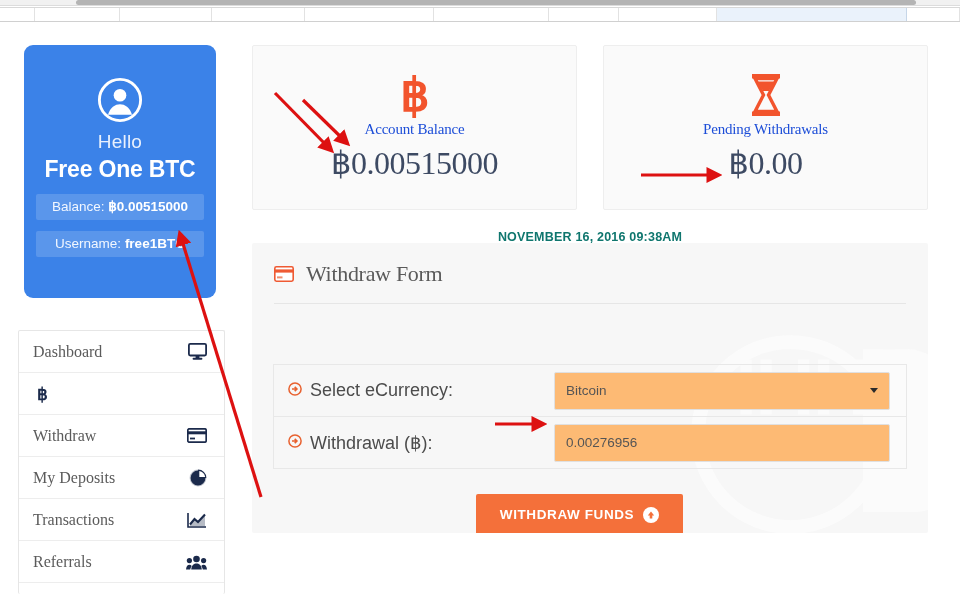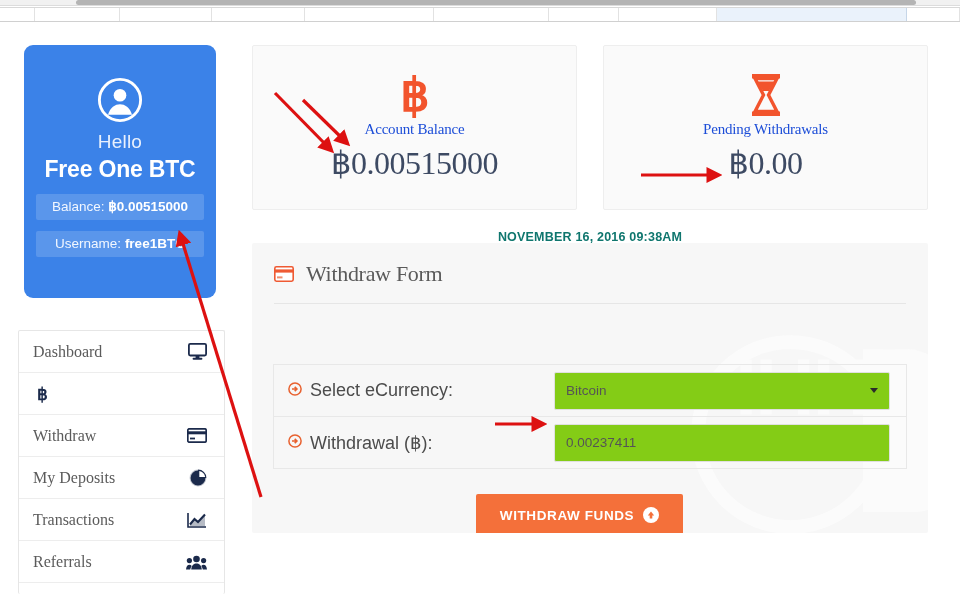--- a/index.html
+++ b/index.html
@@ -119,30 +119,30 @@
     border: 1px solid #e8e8e8; border-bottom: none; background: transparent;
   }
   .form-row { display: flex; align-items: center; height: 52px; border-bottom: 1px solid #e8e8e8; }
   .form-row .field-label {
     display: flex; align-items: center; gap: 8px;
     width: 290px; padding-left: 14px;
     font-family: "Liberation Sans", sans-serif; font-size: 18px; color: #4c4c4c;
   }
   .form-row .control { flex: 1; padding-right: 16px; display: flex; justify-content: flex-end; }
   .select-box, .text-box {
-    width: 336px; height: 38px; background: #84cc16;
+    width: 336px; height: 38px; background: #fdba74;
     border: 1px solid #e0e0e0; border-radius: 2px;
     display: flex; align-items: center; padding: 0 11px;
     font-family: "Liberation Sans", sans-serif; font-size: 13.5px; color: #555555;
   }
   .select-box { justify-content: space-between; }
   .caret { width: 0; height: 0; border-left: 4px solid transparent; border-right: 4px solid transparent; border-top: 5px solid #2b2b2b; }
   #submit-wrap { position: relative; margin-top: 25px; text-align: center; padding-left: 21px; width: 634px; }
   #withdraw-button {
-    display: inline-flex; align-items: center; gap: 9px;
+    display: inline-flex; gap: 9px;
     background: #f4703a; color: #ffffff; border: none; border-radius: 2px;
     padding: 13px 24px;
     font-family: "Liberation Sans", sans-serif; font-size: 13.5px;
     font-weight: bold; letter-spacing: .6px; cursor: pointer;
   }
   #withdraw-button .up-badge {
     width: 16px; height: 16px; border-radius: 50%; background: #ffffff;
     display: inline-flex; align-items: center; justify-content: center;
   }
 
@@ -332,21 +332,21 @@
         <div class="form-row">
           <div class="field-label">
             <span><svg width="14" height="14" viewBox="0 0 14 14">
                 <circle cx="7" cy="7" r="6.1" fill="none" stroke="#e8612f" stroke-width="1.5"></circle>
                 <path d="M4 7 H8.6 M6.7 4.9 L8.9 7 L6.7 9.1" fill="none" stroke="#e8612f" stroke-width="1.6"></path>
               </svg></span>
             <span>Withdrawal (฿):</span>
           </div>
           <div class="control">
             <div class="text-box">
-              <span placeholder="0.00000000">0.00237411</span>
+              <span placeholder="0.00000000">0.00276956</span>
             </div>
           </div>
         </div>
       </div>
 
     <div id="submit-wrap">
       <button id="withdraw-button">
         <span>WITHDRAW FUNDS</span>
         <span class="up-badge">
           <svg width="10" height="10" viewBox="0 0 10 10">

